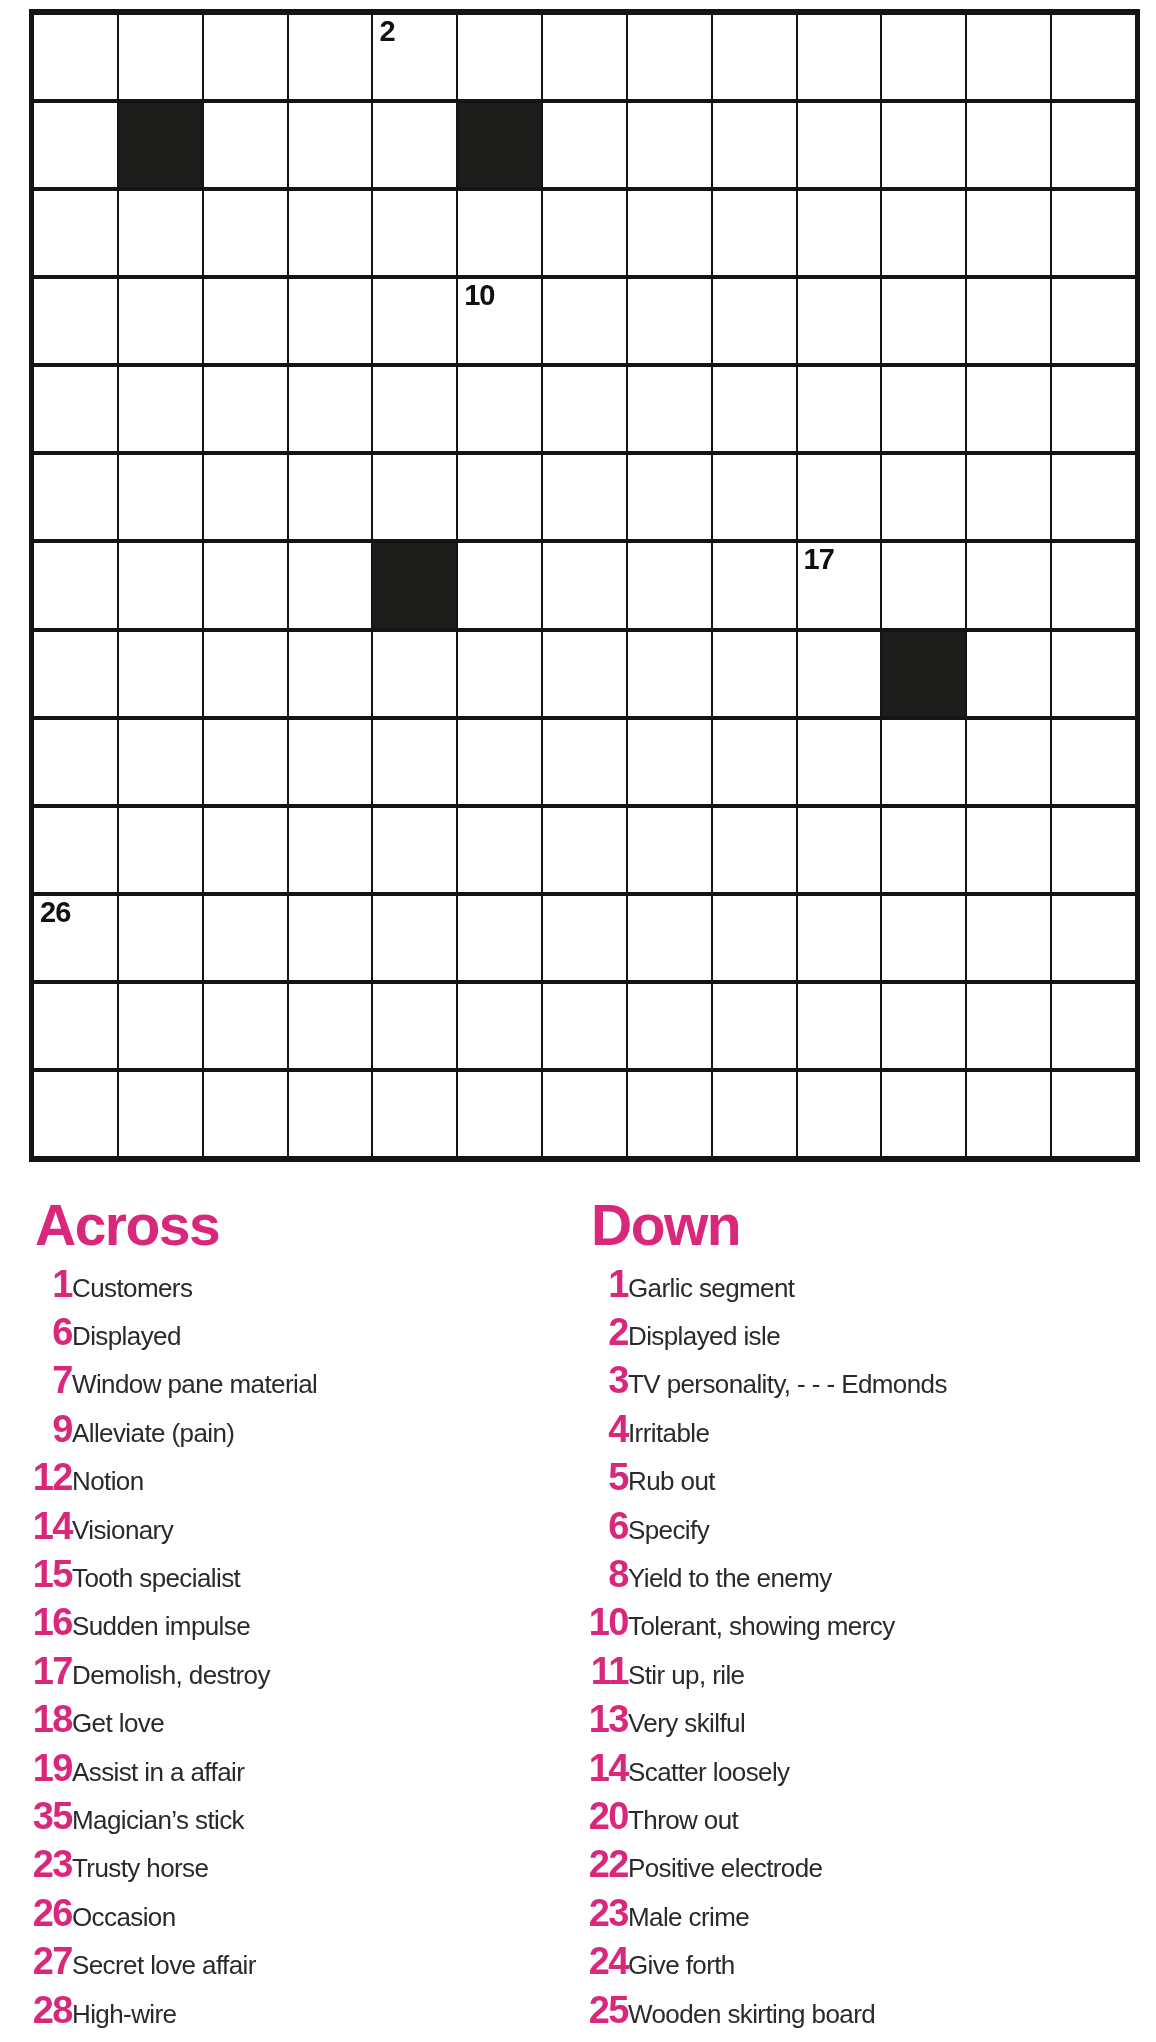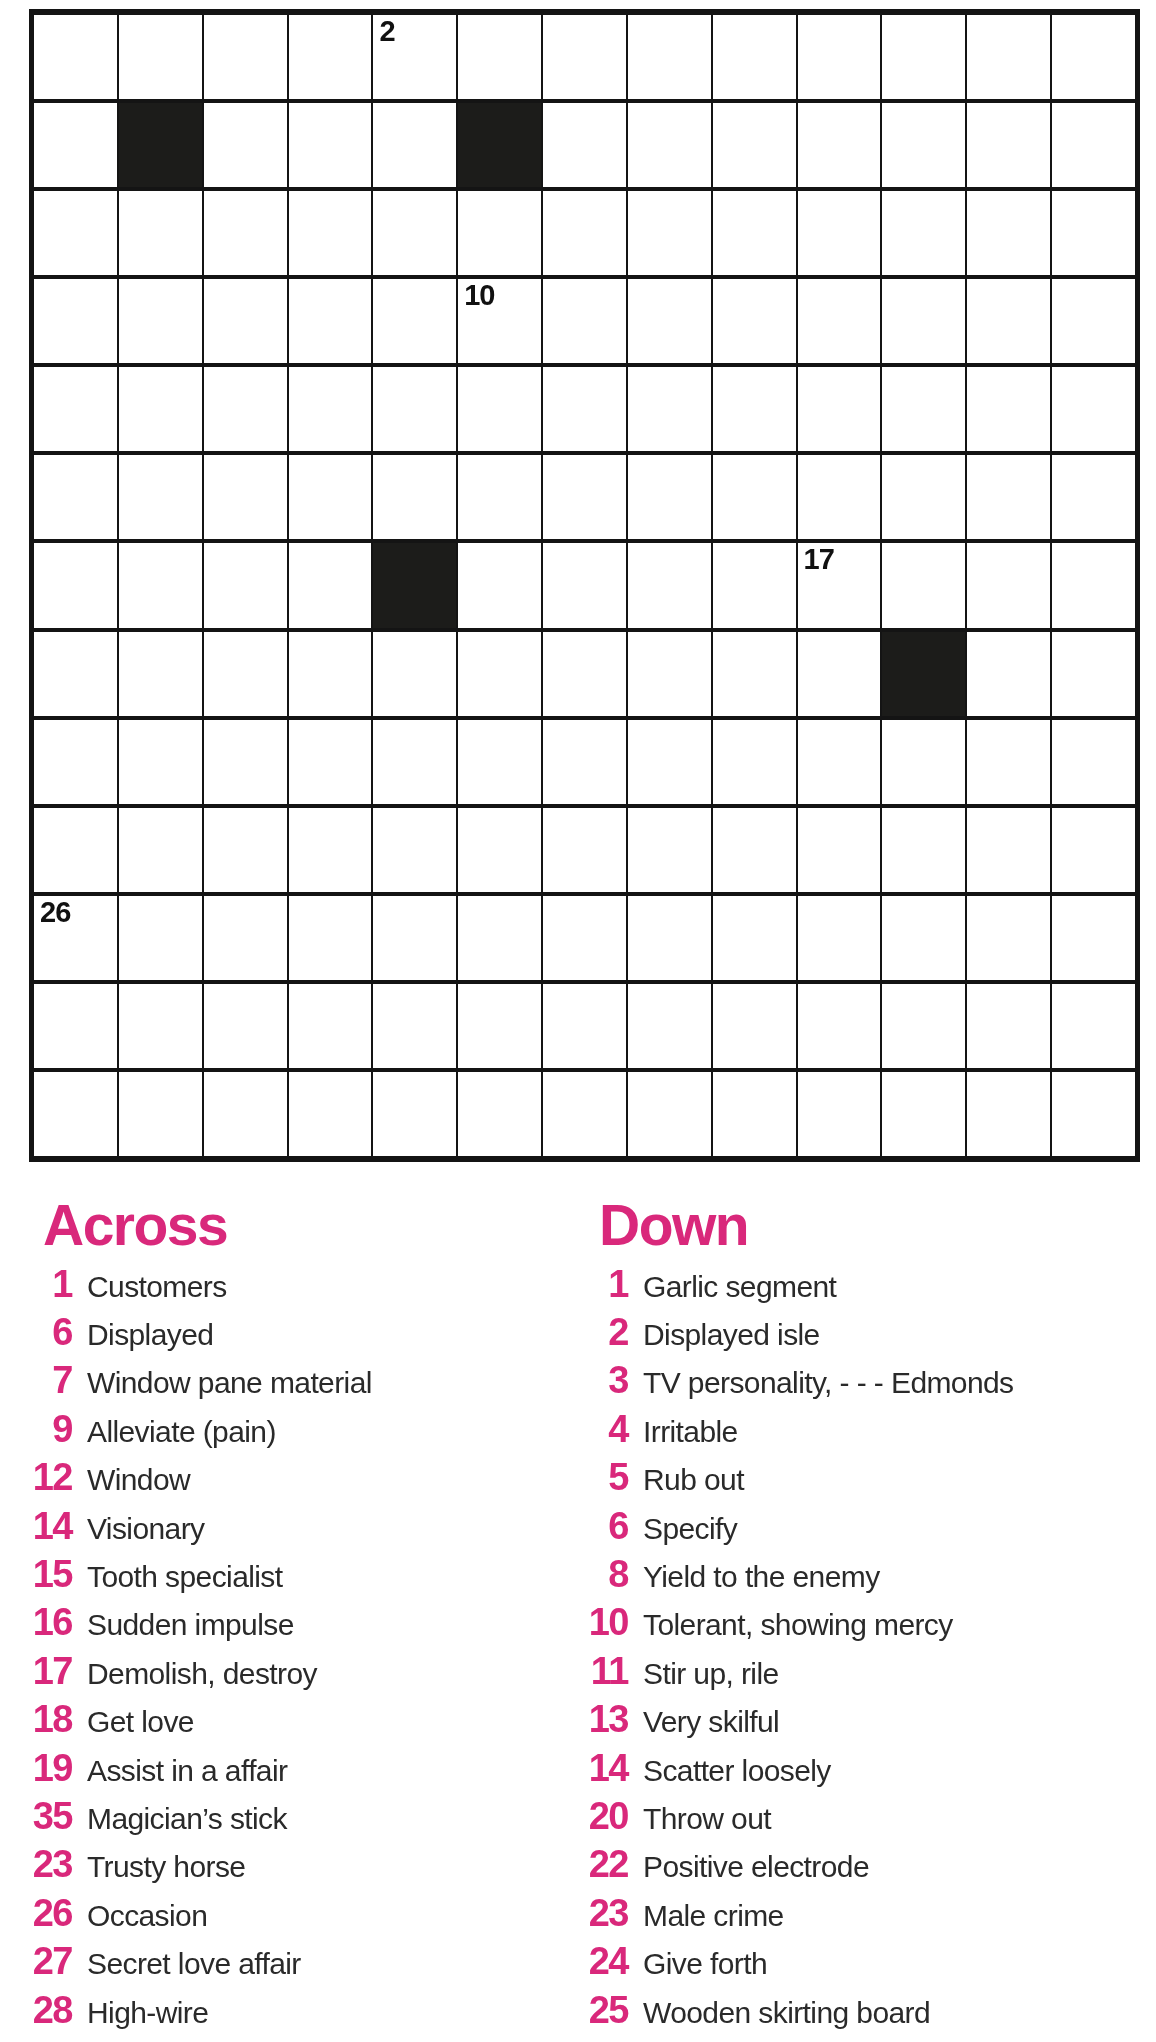--- a/index.html
+++ b/index.html
@@ -34,35 +34,34 @@
     position:absolute;top:2px;left:6px;
     font-size:29px;font-weight:bold;letter-spacing:-1px;color:#111;
     line-height:1;
   }
   
   .clue-col{position:absolute;top:1194px;}
   .clue-col.across{left:24px;width:515px;}
   .clue-col.down{left:580px;width:596px;}
   .clue-heading{
     font-size:57px;font-weight:bold;color:var(--accent);
-    letter-spacing:-1.5px;line-height:1.1;margin:0 0 3px 19px;
+    letter-spacing:-1.5px;line-height:1.1;margin:0 0 3px 11px;
   }
   ul.clue-list{list-style:none;margin:0;padding:0;}
   .clue-row{
     display:flex;align-items:baseline;
     height:48.4px;line-height:48.4px;white-space:nowrap;
   }
   .clue-num{
     flex:0 0 48px;text-align:right;
     font-size:38px;font-weight:bold;letter-spacing:-1.5px;
     color:var(--accent);
   }
   .clue-text{
-    margin-left:15px;
-    font-size:30px;letter-spacing:-0.6px;
+    font-size:26px;letter-spacing:-0.6px;
     color:var(--clue-text);
   }
 </style>
 </head>
 <body>
 
 <div class="grid">
     <div class="cell"></div>
     <div class="cell"></div>
     <div class="cell"></div>
@@ -256,21 +255,21 @@
       <li class="clue-row">
         <span class="clue-num">7</span>
         <span class="clue-text">Window pane material</span>
       </li>
       <li class="clue-row">
         <span class="clue-num">9</span>
         <span class="clue-text">Alleviate (pain)</span>
       </li>
       <li class="clue-row">
         <span class="clue-num">12</span>
-        <span class="clue-text">Window</span>
+        <span class="clue-text">Notion</span>
       </li>
       <li class="clue-row">
         <span class="clue-num">14</span>
         <span class="clue-text">Visionary</span>
       </li>
       <li class="clue-row">
         <span class="clue-num">15</span>
         <span class="clue-text">Tooth specialist</span>
       </li>
       <li class="clue-row">

